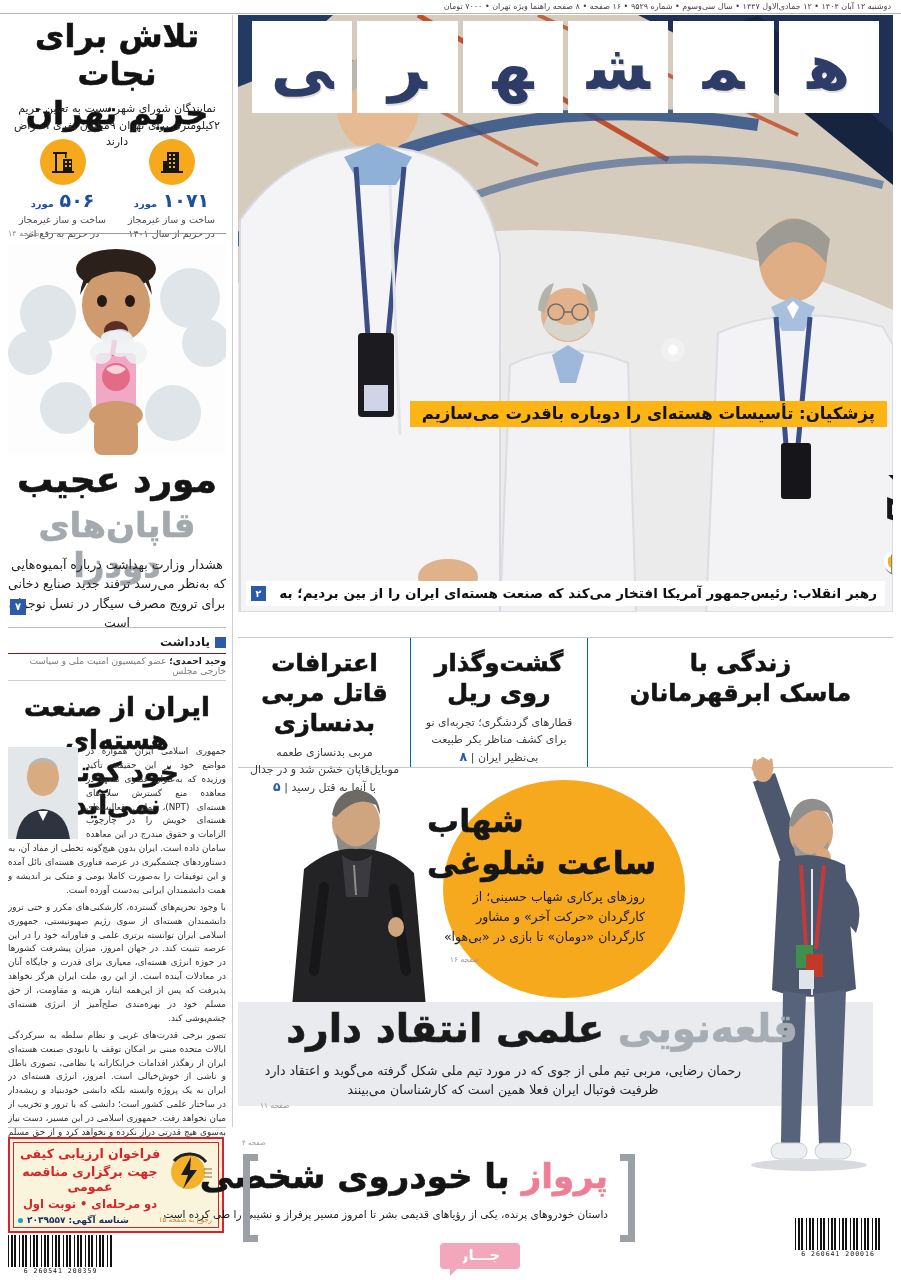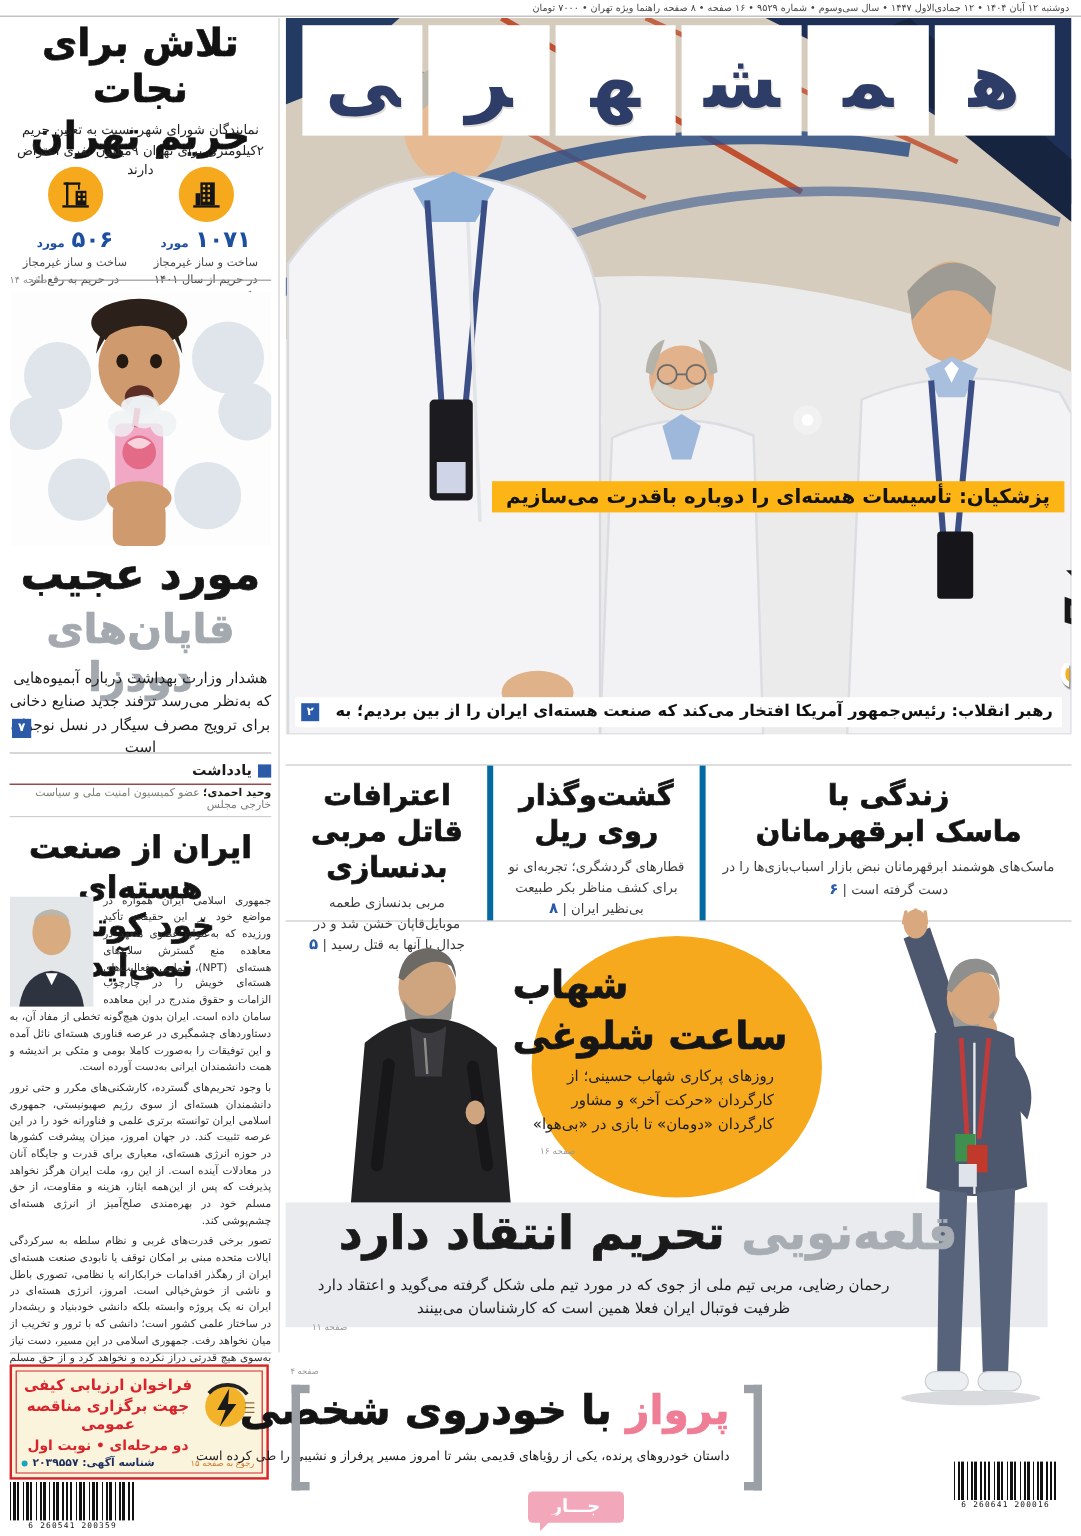--- a/index.html
+++ b/index.html
@@ -80,21 +80,21 @@
   .hero-sub-svg { position:absolute; right:2px; top:503px; filter:drop-shadow(1px 2px 0 rgba(40,40,40,.55)); }
   .strap { position:absolute; left:8px; right:8px; bottom:6px; height:25px; background:#fff; }
   .strap-text { position:absolute; right:8px; left:30px; top:0; line-height:25px; font-size:13.5px;
                 font-weight:bold; color:#111; text-align:right; white-space:nowrap; overflow:hidden; }
   .badge2 { position:absolute; left:5px; top:5px; width:15px; height:15px; font-size:9.5px; line-height:15px; }
 
   
   .teasers { position:absolute; top:622px; left:0; width:655px; height:131px; display:flex;
              border-top:1px solid #c9c9c9; border-bottom:1px solid #c9c9c9; }
   .teaser { padding-top:10px; text-align:center; }
-  .teaser + .teaser { border-right:5px solid #0369a1; }
+  .teaser + .teaser { border-right:1px solid #0369a1; }
   .tz1 { width:305px; } .tz2 { width:177px; } .tz3 { width:172px; }
   .teaser-t { font-weight:bold; font-size:24px; line-height:1.25; color:#141414; }
   .teaser-s { margin-top:7px; font-size:11px; line-height:1.5; color:#3c3c3c; padding:0 10px; }
   .pnum { color:#2a5aa8; font-weight:bold; font-size:12.5px; }
   .sep { color:#3c3c3c; }
 
   
   .yellow-circle { position:absolute; left:205px; top:765px; width:242px; height:218px;
                    border-radius:50%; background:#f6a91d; }
   .shahab-photo { position:absolute; left:8px; top:760px; }
@@ -375,25 +375,20 @@
         <div class="badge badge2">۲</div>
       </div>
     </div>
 
     <div class="teasers">
       <div class="teaser tz1">
         <div class="teaser-t heavy">
           <div>زندگی با</div>
           <div>ماسک ابرقهرمانان</div>
         </div>
-        <div class="teaser-s">
-          <span>ماسک‌های هوشمند ابرقهرمانان نبض بازار اسباب‌بازی‌ها را در دست گرفته است</span>
-          <span class="sep">|</span>
-          <span class="pnum">۶</span>
-        </div>
       </div>
       <div class="teaser tz2">
         <div class="teaser-t heavy">
           <div>گشت‌وگذار</div>
           <div>روی ریل</div>
         </div>
         <div class="teaser-s">
           <span>قطارهای گردشگری؛ تجربه‌ای نو برای کشف مناظر بکر طبیعت بی‌نظیر ایران</span>
           <span class="sep">|</span>
           <span class="pnum">۸</span>
@@ -452,21 +447,21 @@
       <rect x="103" y="188" width="17" height="23" fill="#3f8f4f"></rect>
       <rect x="113" y="197" width="17" height="23" fill="#c0392b"></rect>
       <rect x="106" y="213" width="15" height="19" fill="#dfe3ea"></rect>
       <path d="M90,234 L113,237 L107,388 L88,388 Z" fill="#57627b"></path>
       <path d="M121,237 L153,233 L147,388 L126,388 Z" fill="#57627b"></path>
       <rect x="78" y="386" width="36" height="16" rx="8" fill="#eceff1" stroke="#c9ccd1"></rect>
       <rect x="122" y="386" width="36" height="16" rx="8" fill="#eceff1" stroke="#c9ccd1"></rect>
       <ellipse cx="116" cy="408" rx="58" ry="6" fill="#d8dadd"></ellipse>
     </svg>
     <div class="fb-title heavy">
-      <span class="fb-accent">قلعه‌نویی</span><span class="fb-rest"> تحریم انتقاد دارد</span>
+      <span class="fb-accent">قلعه‌نویی</span><span class="fb-rest"> علمی انتقاد دارد</span>
     </div>
     <div class="fb-sub">رحمان رضایی، مربی تیم ملی از جوی که در مورد تیم ملی شکل گرفته می‌گوید و اعتقاد دارد ظرفیت فوتبال ایران فعلا همین است که کارشناسان می‌بینند</div>
     <div class="fb-ref">صفحه ۱۱</div>
 
     <div class="fly-ref">صفحه ۴</div>
     <div class="bracket bracket-l"></div>
     <div class="bracket bracket-r"></div>
     <div class="fly-title heavy">
       <span class="fly-accent">پرواز </span><span class="fly-rest">با خودروی شخصی</span>
     </div>

